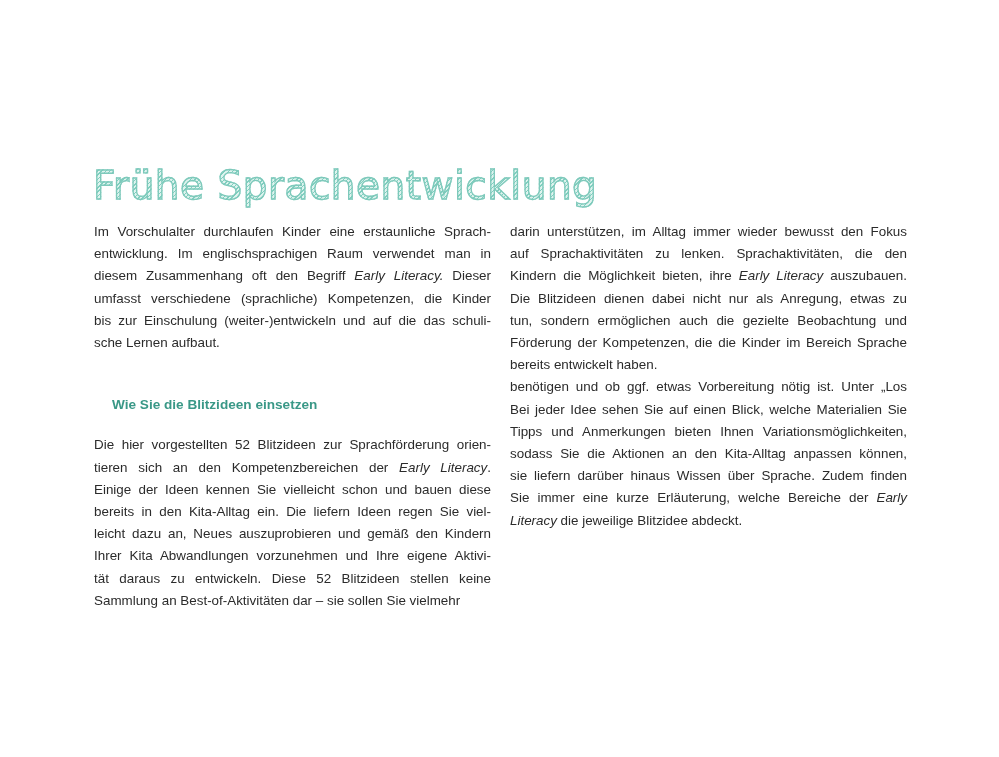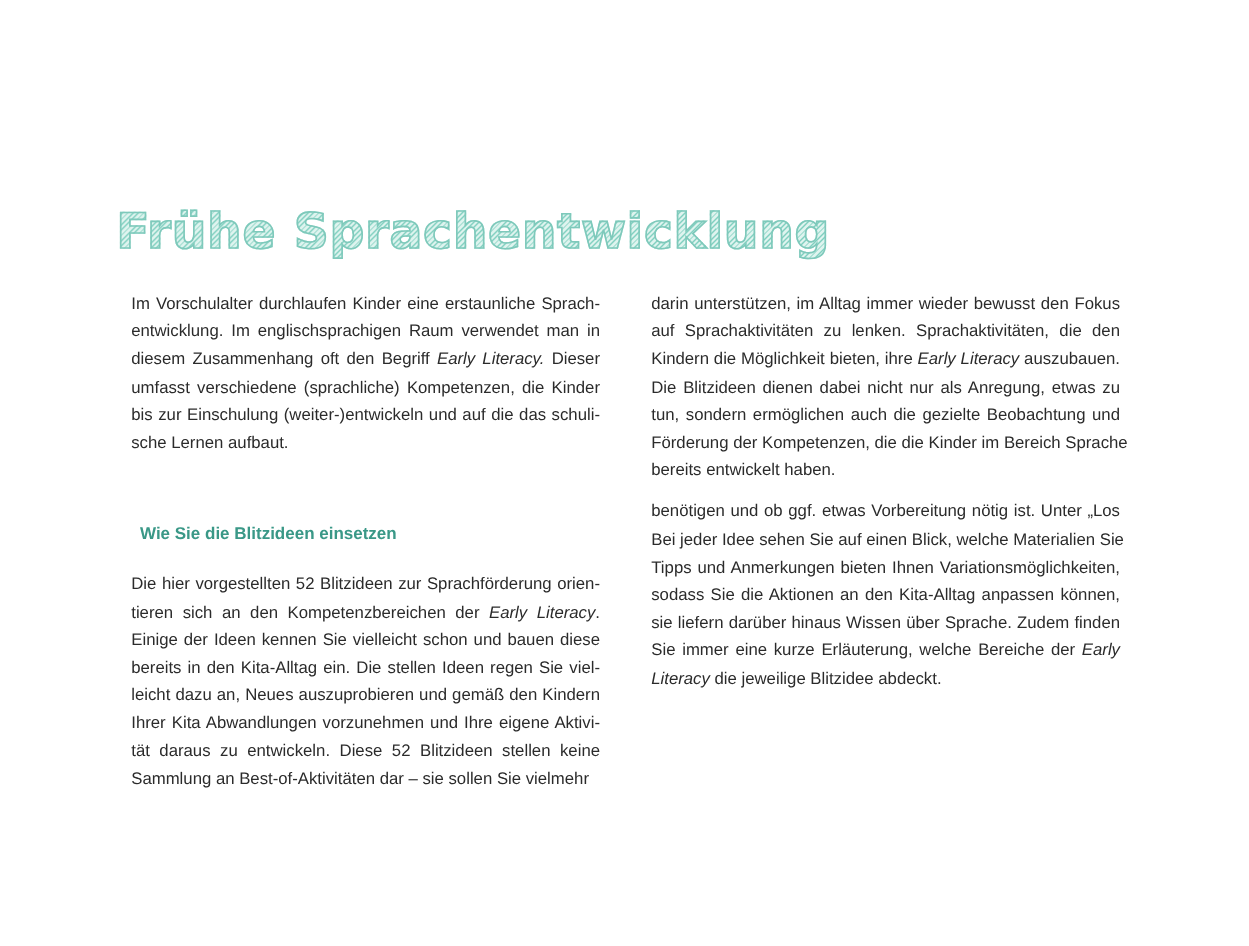--- a/index.html
+++ b/index.html
@@ -1,34 +1,34 @@
 <!DOCTYPE html>
 <html><head>
   <meta charset="utf-8">
   <style>
     html, body { margin:0; padding:0; background:#ffffff; }
     body { width:999px; height:757px; position:relative; overflow:hidden;
            font-family:"Liberation Sans", sans-serif; color:#2b2b2b; }
     .title {
       position:absolute; left:93px; top:136px;
-      font-family:"DejaVu Sans", sans-serif; font-weight:bold;
+      font-family:"DejaVu Sans", sans-serif; font-weight:normal;
       font-size:39px; letter-spacing:0.5px; line-height:48px;
       color:#cdeee7;
       -webkit-text-stroke:1.3px #7ec9bb;
       background-image:repeating-linear-gradient(135deg, #7fcfbf 0 1px, #dff4ef 1px 3px);
       -webkit-background-clip:text; background-clip:text;
       -webkit-text-fill-color:transparent;
       white-space:nowrap;
     }
     .col { position:absolute; top:221px; width:397px;
            font-size:13.4px; line-height:22.2px; text-align:justify;
            hyphens:manual; }
     .col.left { left:94px; }
     .col.right { left:510px; }
-    .col p { margin:11px; }
+    .col p { margin:0; }
     .col .gap { height:22px; }
     .sub { color:#3a9887; font-weight:bold; font-size:13.6px; line-height:22.2px; margin:18px; }
     .line { display:block; text-align:justify; text-align-last:justify; white-space:nowrap; }
     .line.last { text-align-last:left; }
     .line span, .line em { white-space:normal; }
     em { font-style:italic; }
   </style>
 </head>
 <body>
 
@@ -42,21 +42,21 @@
       <span class="line">umfasst verschiedene (sprachliche) Kompetenzen, die Kinder</span>
       <span class="line">bis zur Einschulung (weiter-)entwickeln und auf die das schuli-</span>
       <span class="line last">sche Lernen aufbaut.</span>
     </p>
   <div class="gap"></div>
   <h2 class="sub">Wie Sie die Blitzideen einsetzen</h2>
   <p>
       <span class="line">Die hier vorgestellten 52 Blitzideen zur Sprachförderung orien-</span>
       <span class="line">tieren sich an den Kompetenzbereichen der <em>Early Literacy</em>.</span>
       <span class="line">Einige der Ideen kennen Sie vielleicht schon und bauen diese</span>
-      <span class="line">bereits in den Kita-Alltag ein. Die stellen Ideen regen Sie viel-</span>
+      <span class="line">bereits in den Kita-Alltag ein. Die liefern Ideen regen Sie viel-</span>
       <span class="line">leicht dazu an, Neues auszuprobieren und gemäß den Kindern</span>
       <span class="line">Ihrer Kita Abwandlungen vorzunehmen und Ihre eigene Aktivi-</span>
       <span class="line">tät daraus zu entwickeln. Diese 52 Blitzideen stellen keine</span>
       <span class="line last">Sammlung an Best-of-Aktivitäten dar – sie sollen Sie vielmehr</span>
     </p>
 </div>
 
 <div class="col right">
   <p>
       <span class="line">darin unterstützen, im Alltag immer wieder bewusst den Fokus</span>

